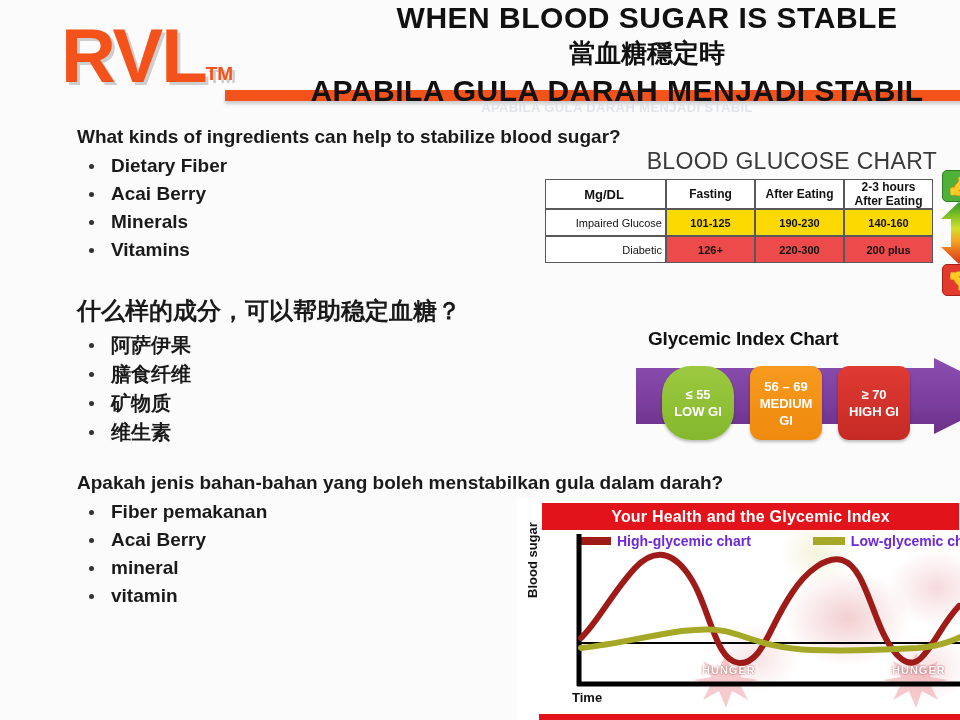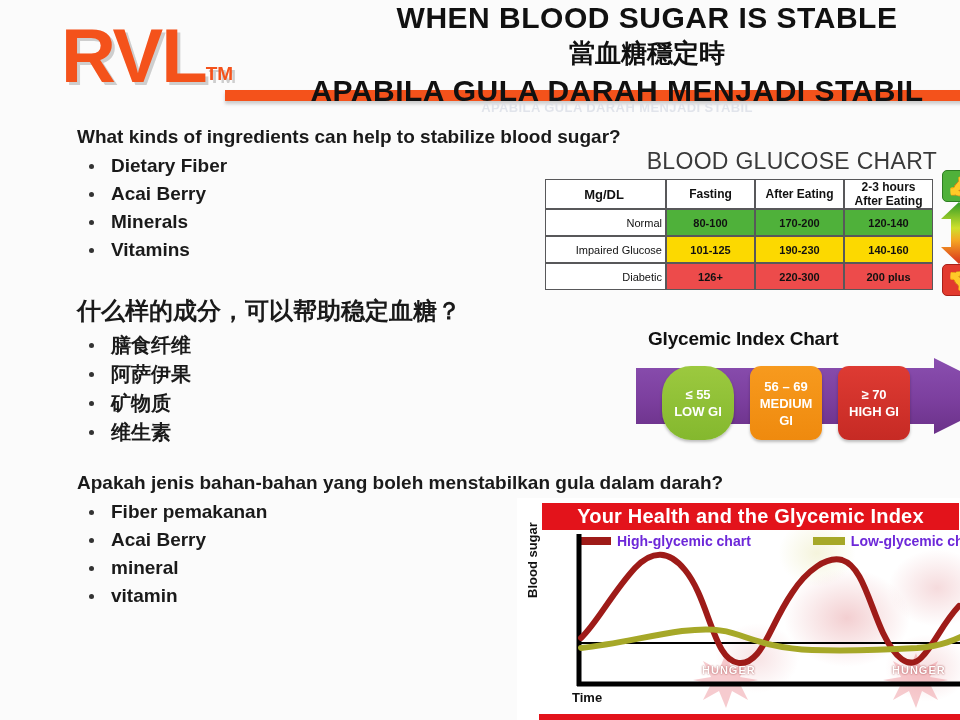--- a/index.html
+++ b/index.html
@@ -114,21 +114,21 @@
   .bg-fruit{position:absolute;inset:0;
     background:
       radial-gradient(ellipse 90px 70px at 330px 120px, rgba(226,140,145,.42), rgba(255,255,255,0) 70%),
       radial-gradient(ellipse 70px 55px at 420px 90px,  rgba(230,160,165,.38), rgba(255,255,255,0) 70%),
       radial-gradient(ellipse 60px 50px at 240px 160px, rgba(232,170,175,.33), rgba(255,255,255,0) 70%),
       radial-gradient(ellipse 60px 48px at 410px 170px, rgba(228,150,155,.30), rgba(255,255,255,0) 70%),
       radial-gradient(ellipse 55px 48px at 300px 55px,  rgba(222,218,140,.30), rgba(255,255,255,0) 70%);
   }
   .bc-title{
     position:absolute;left:25px;top:5px;width:417px;height:27px;
-    background:#E3131B;color:#fff;font-size:20px;font-weight:bold;
+    background:#E3131B;color:#fff;font-size:16px;font-weight:bold;
     display:flex;align-items:center;justify-content:center;letter-spacing:.2px;
   }
   .bc-legend{position:absolute;left:62px;top:35px;width:420px;
     display:flex;align-items:center;font-size:14px;font-weight:bold;color:#6d28d9;}
   .sw{display:inline-block;width:32px;height:8px;margin-right:6px;}
   .sw-hi{background:#9E1B18;}
   .sw-lo{background:#A6A828;}
   .leg-gap{width:62px;}
   .bc-plot{position:absolute;left:0;top:0;width:490px;height:222px;}
   .ylab{
@@ -164,22 +164,22 @@
       <li>Dietary Fiber</li>
       <li>Acai Berry</li>
       <li>Minerals</li>
       <li>Vitamins</li>
     </ul>
   </div>
 
   <div class="block" id="block2">
     <p class="q cjk">什么样的成分，可以帮助稳定血糖？</p>
     <ul class="bl cjk">
+      <li>阿萨伊果</li>
       <li>膳食纤维</li>
-      <li>阿萨伊果</li>
       <li>矿物质</li>
       <li>维生素</li>
     </ul>
   </div>
 
   <div class="block" id="block3">
     <p class="q">Apakah jenis bahan-bahan yang boleh menstabilkan gula dalam darah?</p>
     <ul class="bl">
       <li>Fiber pemakanan</li>
       <li>Acai Berry</li>
@@ -193,26 +193,20 @@
     <table class="bgt">
       <tbody>
           <tr>
         <td class="hd hd-top lbl" style="text-align:center;font-weight:bold;font-size:13px;">Mg/DL</td>
         <td class="hd hd-top">Fasting</td>
         <td class="hd hd-top">After Eating</td>
         <td class="hd hd-top">
           <div>2-3 hours</div>
           <div>After Eating</div>
         </td>
-      </tr>
-      <tr>
-        <td class="lbl">Normal</td>
-        <td class="c-green">80-100</td>
-        <td class="c-green">170-200</td>
-        <td class="c-green">120-140</td>
       </tr>
       <tr>
         <td class="lbl">Impaired Glucose</td>
         <td class="c-yellow">101-125</td>
         <td class="c-yellow">190-230</td>
         <td class="c-yellow">140-160</td>
       </tr>
       <tr>
         <td class="lbl">Diabetic</td>
         <td class="c-red">126+</td>

